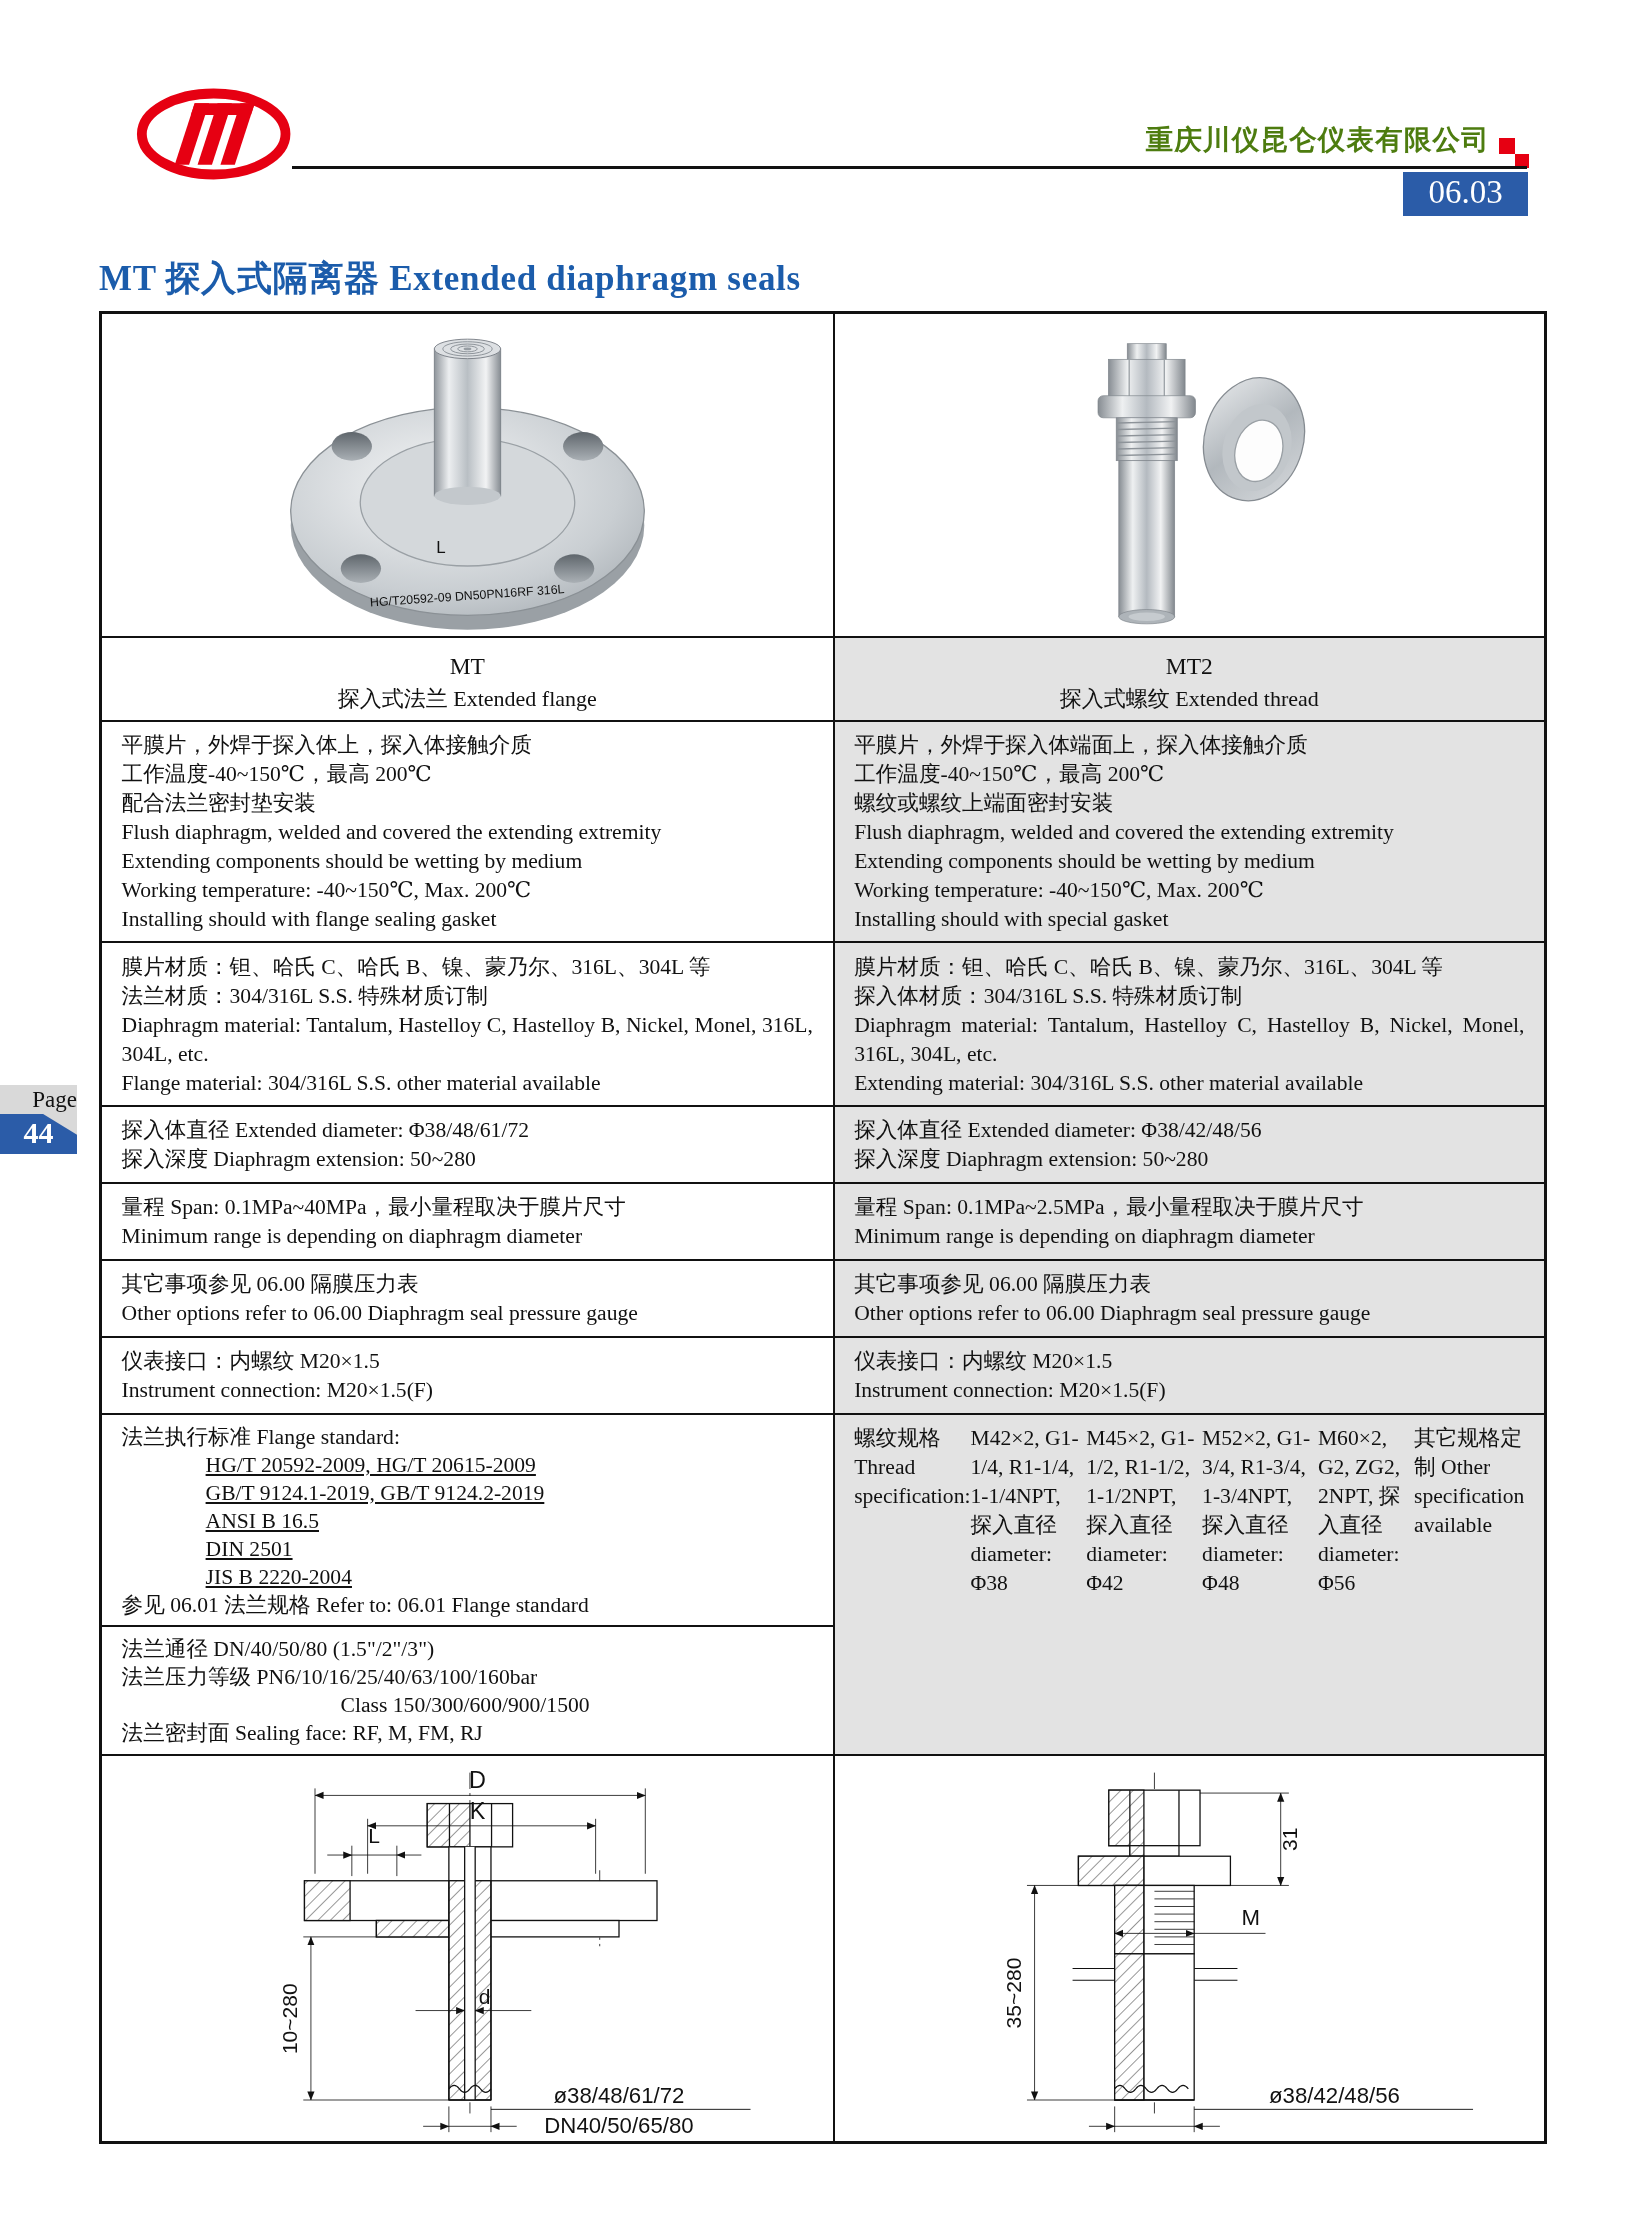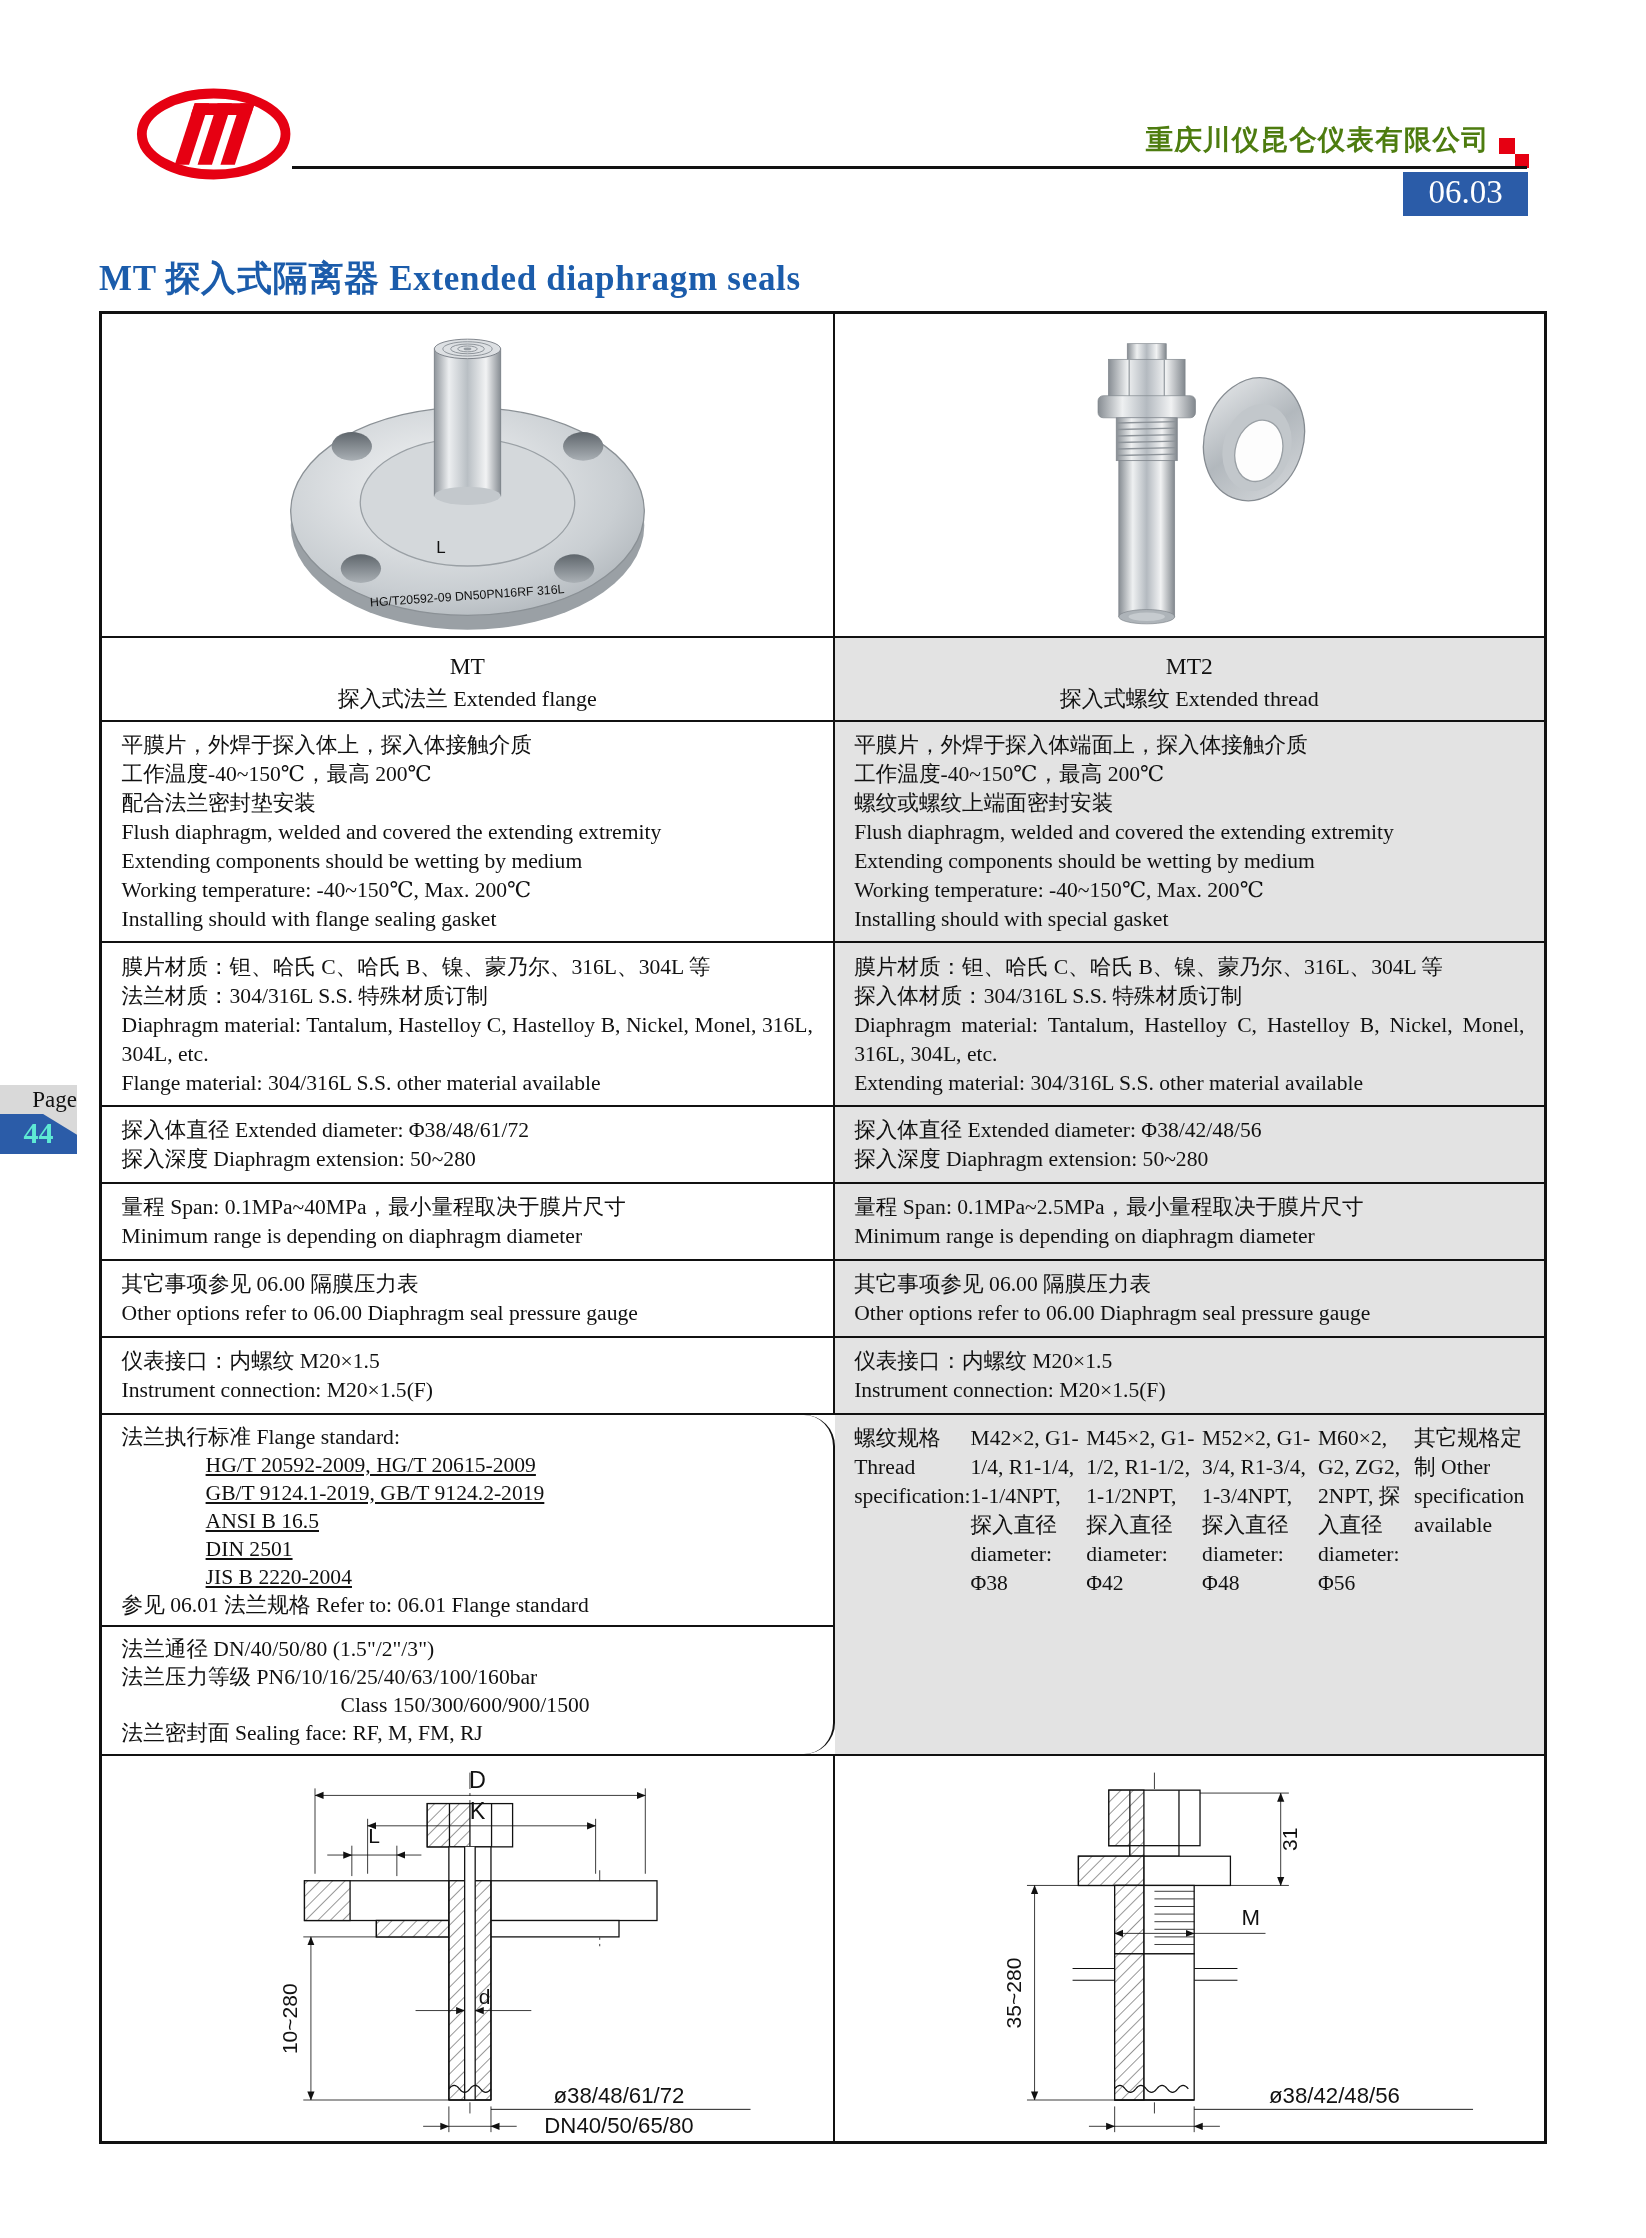--- a/index.html
+++ b/index.html
@@ -28,21 +28,21 @@
   .doc-title {
     position:absolute; left:99px; top:255px;
     color:#1b5cab; font-weight:700; font-size:35px; letter-spacing:0.7px;
   }
   
   .page-tab { position:absolute; left:0; top:1085px; width:77px; height:69px; background:#d9d9d9; }
   .page-tab .tab-label { height:29px; text-align:right; font-size:23px; line-height:30px; color:#111; }
   .page-tab .tab-num {
     position:absolute; left:0; bottom:0; width:77px; height:40px; background:#2b5ca8;
     clip-path:polygon(0 0, 56% 0, 100% 52%, 100% 100%, 0 100%);
-    color:#5eead4; font-weight:700; font-size:30px; line-height:38px; text-align:center;
+    color:#ffffff; font-weight:700; font-size:30px; line-height:38px; text-align:center;
   }
   
   .prod-table {
     position:absolute; left:99px; top:311px; width:1448px;
     border:3.3px solid #111; background:#fff;
   }
   .trow { display:flex; border-top:2px solid #111; align-items:stretch; }
   .trow:first-child { border-top:none; }
   .cl, .crr { padding:9.1px 19.6px 7.8px 19.6px; font-size:21.6px; line-height:29px; }
   .cl  { width:50.8%; border-right:2px solid #111; }
@@ -51,21 +51,21 @@
   .model-head { text-align:center; padding-top:12px; padding-bottom:5.2px; }
   .model-head .m-name { font-size:23.5px; line-height:33px; }
   .model-head .m-sub  { font-size:22px; line-height:31px; }
   .tline { text-align:justify; }
   .tline.nj { text-align:left; }
   .ind1 { padding-left:84px;text-decoration:underline; }
   .ind2 { padding-left:219px; }
   .photo-cell { display:flex; align-items:center; justify-content:center; min-height:320px; padding:5.2px; }
   .draw-cell  { display:flex; align-items:flex-start; justify-content:center; min-height:385px; padding:2.6px; }
   .vcenter { display:flex; flex-direction:row; justify-content:center; }
-  .left-split { width:50.8%; border-right:2px solid #111; display:flex; flex-direction:column;border-radius:31px; }
+  .left-split { width:50.8%; border-right:2px solid #111; display:flex; flex-direction:column; }
   .left-split .sub { padding:7.8px 19.6px 6.5px 19.6px; font-size:21.6px; line-height:28px; flex:0 0 auto; }
   .left-split .sub + .sub { border-top:2px solid #111; flex:1 1 auto; }
   svg text { font-family:"Liberation Sans","DejaVu Sans",sans-serif; fill:#111; }
 </style>
 </head>
 <body>
 
 <div class="page">
 
   <svg class="logo" viewBox="0 0 245 150">

